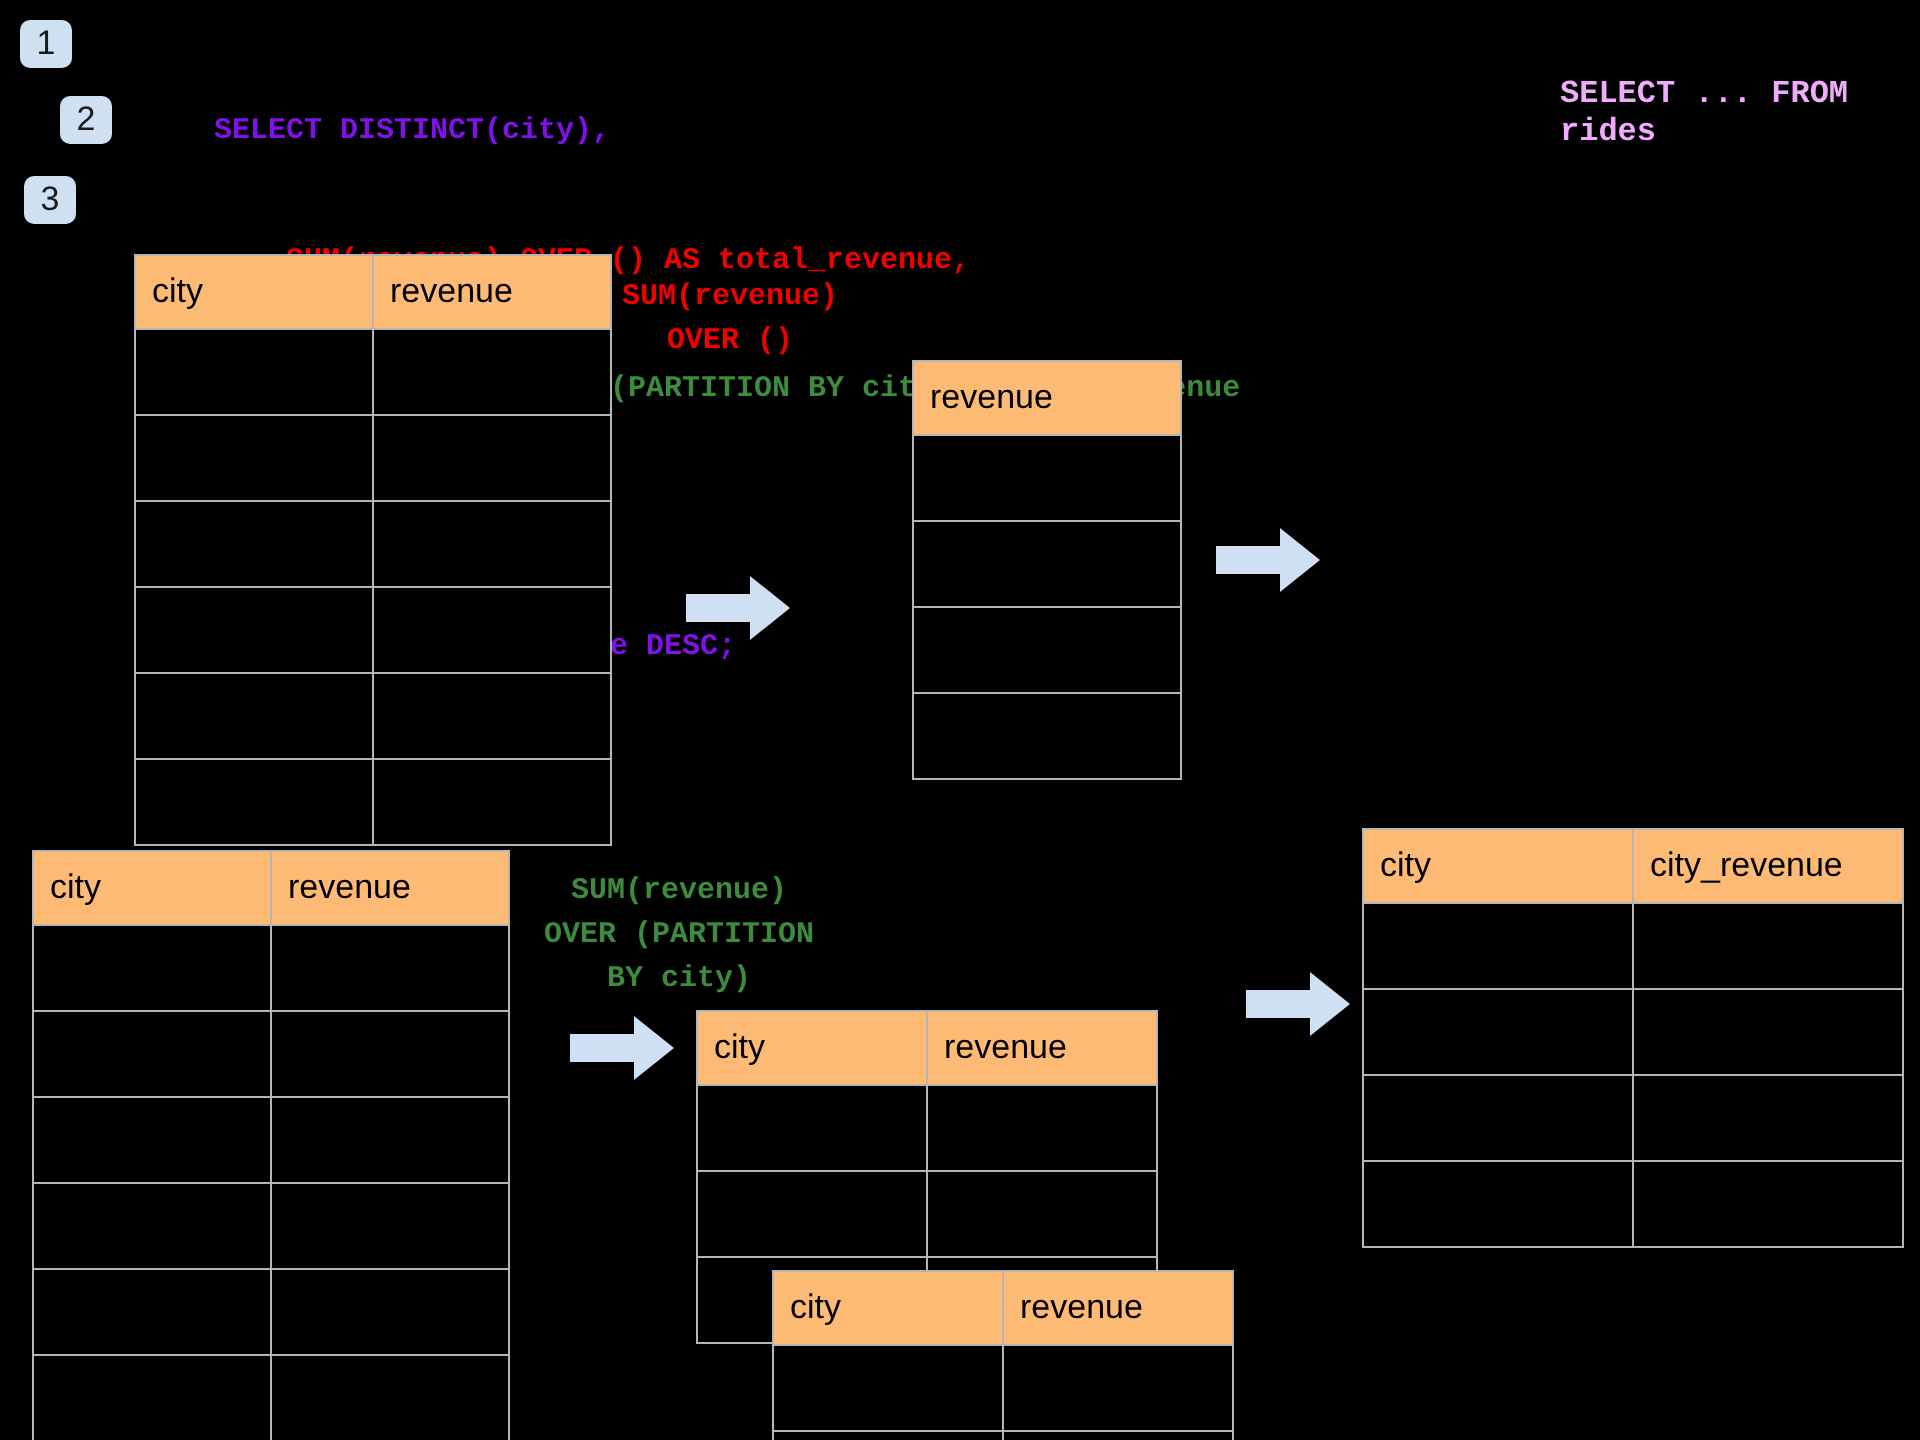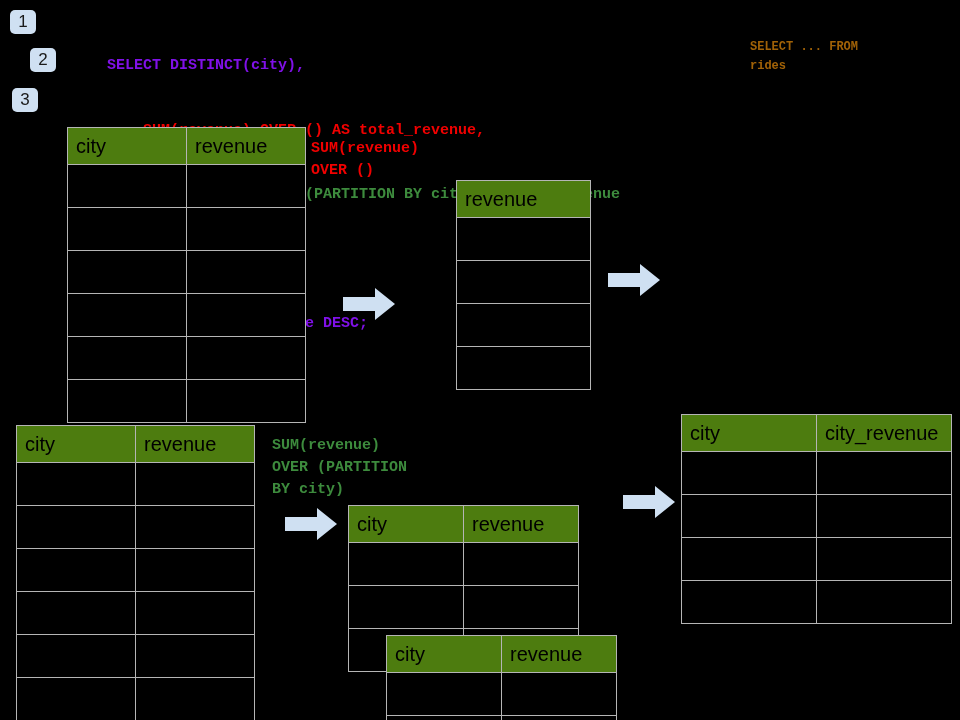--- a/index.html
+++ b/index.html
@@ -47,51 +47,53 @@
   .c-green  { color: #3d8b3d; }
 
   
   .annot {
     position: absolute;
     font-family: "Liberation Mono", monospace;
     font-size: 15px;
     font-weight: bold;
     line-height: 22px;
     white-space: pre;
+    text-align: center;
   }
   .annot-sm {
     position: absolute;
     font-family: "Liberation Mono", monospace;
-    font-size: 12px;
+    font-size: 16px;
     font-weight: bold;
     line-height: 19px;
     white-space: pre;
-    color: #a16207;
+    color: #f0abfc;
+    margin-left: 30px;
   }
 
   
   .tbl {
     position: absolute;
     border-collapse: collapse;
     table-layout: fixed;
     background: #000000;
     font-family: "Liberation Sans", sans-serif;
   }
   .tbl td {
     border: 1px solid #b5b5b5;
     padding: 0;
     background: #000000;
     height: 42px;
   }
   .tbl th {
     border: 1px solid #b5b5b5;
-    background: #4d7c0f;
+    background: #fdba74;
     color: #000000;
     font-weight: normal;
-    font-size: 20px;
+    font-size: 17px;
     text-align: left;
     padding: 0 0 0 8px;
     height: 37px;
     box-sizing: border-box;
   }
 
   
   .arrow {
     position: absolute;
   }

